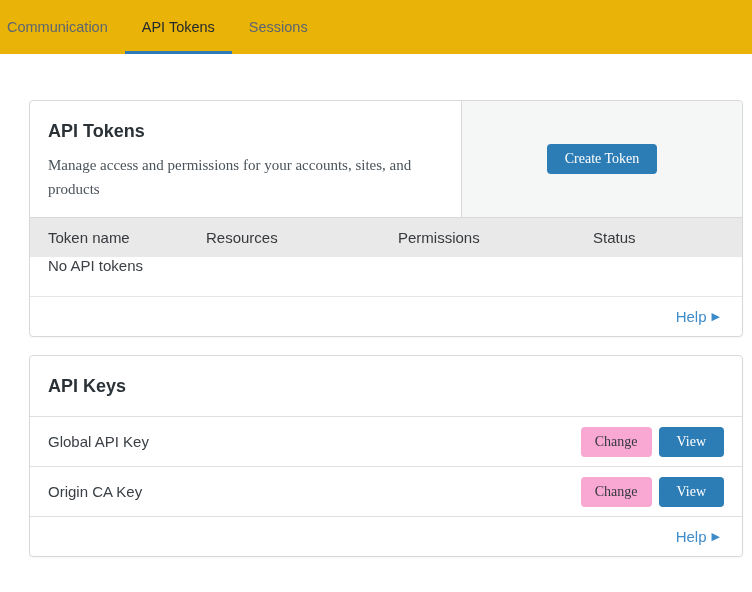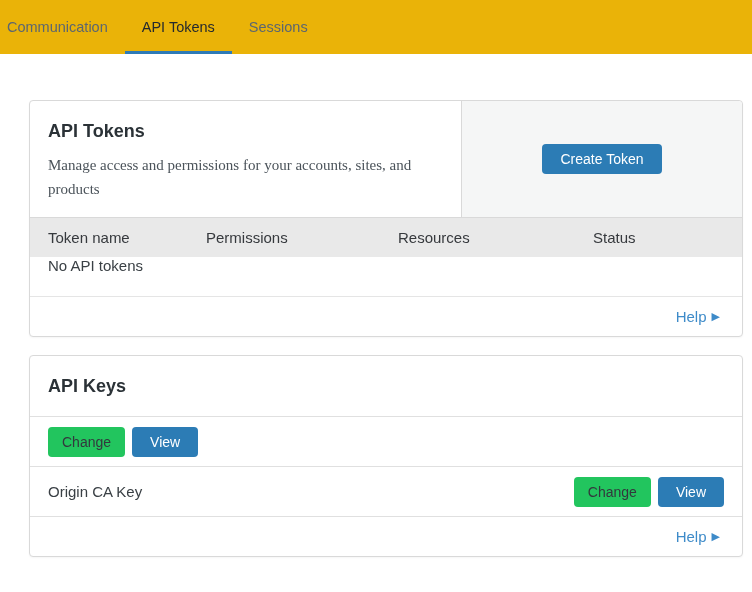--- a/index.html
+++ b/index.html
@@ -78,26 +78,26 @@
     line-height: 24px;
     font-family: Liberation Serif, serif;
   }
 
   
   .btn {
     border: none;
     border-radius: 4px;
     height: 30px;
     font-size: 14px;
-    font-family: Liberation Sans, sans-serif;
+    font-family: Liberation Serif, serif;
     cursor: pointer;
     white-space: nowrap;
   }
   .btn-primary { background: #2c7cb5; color: #ffffff; padding: 0 18px; }
-  .btn-secondary { background: #22c55e; color: #33383d; padding: 0 14px; }
+  .btn-secondary { background: #f9a8d4; color: #33383d; padding: 0 14px; }
 
   
   .table-head {
     display: grid;
     grid-template-columns: 158px 192px 195px 1fr;
     align-items: center;
     height: 40px;
     background: #e9e9e9;
     border-top: 1px solid #d9d9d9;
     padding-left: 18px;
@@ -164,22 +164,22 @@
         <div class="card-title">API Tokens</div>
         <div class="card-desc">Manage access and permissions for your accounts, sites, and products</div>
       </div>
       <div class="card-header-action">
         <button class="btn btn-primary">Create Token</button>
       </div>
     </div>
 
     <div class="table-head">
       <div>Token name</div>
+      <div>Resources</div>
       <div>Permissions</div>
-      <div>Resources</div>
       <div>Status</div>
     </div>
 
     <div class="table-empty-row">
       <span>No API tokens</span>
     </div>
 
     <div class="card-footer">
       <a class="help-link">
         <span>Help</span>
@@ -187,20 +187,21 @@
       </a>
     </div>
   </section>
 
   <section class="card">
     <div class="keys-header">
       <div class="card-title">API Keys</div>
     </div>
 
     <div class="key-row">
+      <div class="key-name">Global API Key</div>
       <div class="key-actions">
         <button class="btn btn-secondary">Change</button>
         <button class="btn btn-primary">View</button>
       </div>
     </div>
 
     <div class="key-row">
       <div class="key-name">Origin CA Key</div>
       <div class="key-actions">
         <button class="btn btn-secondary">Change</button>

